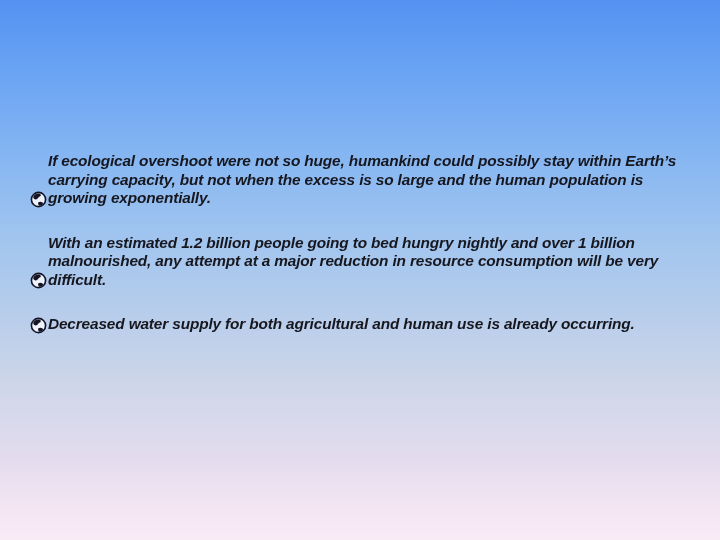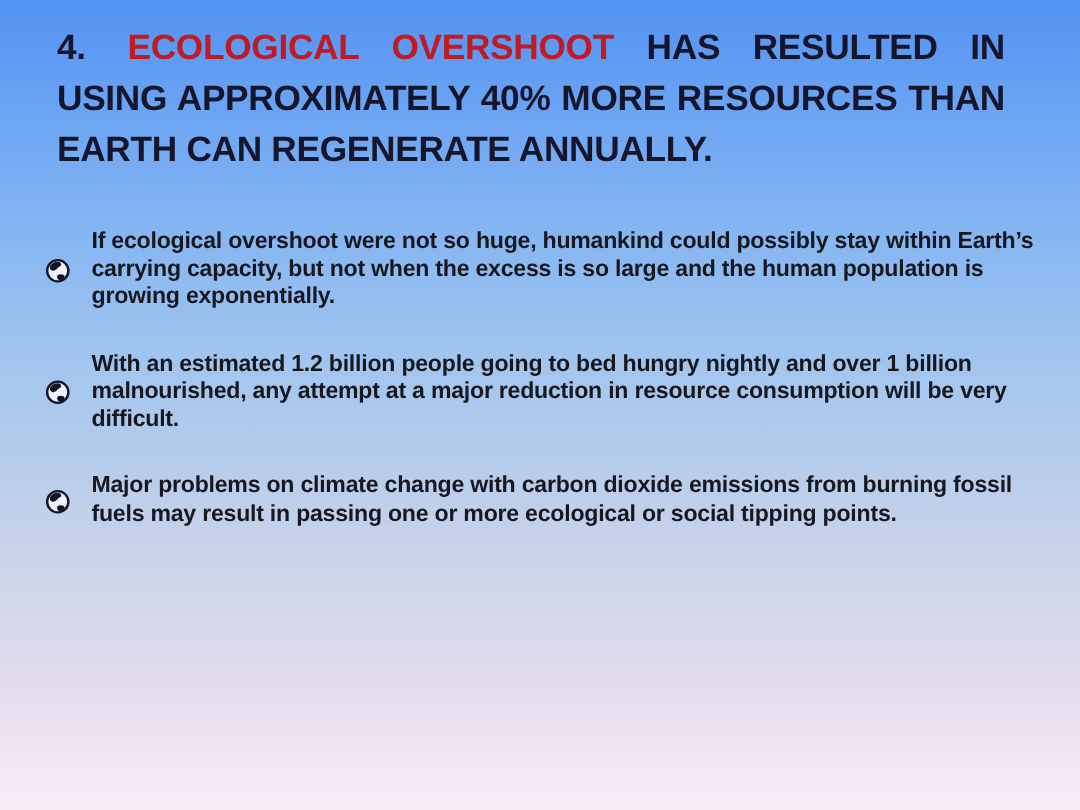--- a/index.html
+++ b/index.html
@@ -35,23 +35,24 @@
   .title .t-num { margin-right: 6px; }
   .title .t-red { color: #c01a22; }
   .bullets {
     position: absolute;
     left: 30px; top: 152px; width: 660px;
     list-style: none;
     margin: 0; padding: 0;
   }
   .bullet {
     display: flex;
-    align-items: center;
-    gap: 14px;
+    align-items: flex-end;
+    gap: 1px;
     margin-bottom: 26px;
+    font-style: italic;
   }
   .globe {
     flex: 0 0 17px;
     width: 17px; height: 17px;
     margin-top: 1px;
     display: inline-block;
   }
   .globe svg { display: block; width: 17px; height: 17px; }
   .btext {
     flex: 1 1 auto;
@@ -60,21 +61,20 @@
     font-weight: 700;
     letter-spacing: -0.15px;
     color: #17171f;
   }
 </style>
 </head>
 <body>
 
 <div class="slide">
 
-  <h1 class="title"><span class="t-num">4.</span> <span class="t-red">ECOLOGICAL OVERSHOOT</span> <span class="t-rest">HAS RESULTED IN USING APPROXIMATELY 40% MORE RESOURCES THAN EARTH CAN REGENERATE ANNUALLY.</span></h1>
 
   <ul class="bullets">
 
     <li class="bullet">
       <span class="globe">
         <svg viewBox="0 0 18 18" xmlns="http://www.w3.org/2000/svg">
           <circle cx="9" cy="9" r="7.5" fill="#eef2fb" stroke="#141426" stroke-width="1.7"></circle>
           <path d="M3.4 6 Q5.2 2.6 9.3 2.7 Q12.2 3.3 11.2 5.4 Q9.2 6.1 8.1 8 Q6.2 9.6 4.6 8.6 Q3.2 7.6 3.4 6 Z" fill="#141426"></path>
           <path d="M8.6 12.3 Q10.6 10.7 13 11.9 Q14.5 12.9 13.4 14.4 Q11.4 16.2 9.5 15.4 Q8.1 14.1 8.6 12.3 Z" fill="#141426"></path>
         </svg>
@@ -87,26 +87,26 @@
         <svg viewBox="0 0 18 18" xmlns="http://www.w3.org/2000/svg">
           <circle cx="9" cy="9" r="7.5" fill="#eef2fb" stroke="#141426" stroke-width="1.7"></circle>
           <path d="M3.4 6 Q5.2 2.6 9.3 2.7 Q12.2 3.3 11.2 5.4 Q9.2 6.1 8.1 8 Q6.2 9.6 4.6 8.6 Q3.2 7.6 3.4 6 Z" fill="#141426"></path>
           <path d="M8.6 12.3 Q10.6 10.7 13 11.9 Q14.5 12.9 13.4 14.4 Q11.4 16.2 9.5 15.4 Q8.1 14.1 8.6 12.3 Z" fill="#141426"></path>
         </svg>
       </span>
       <span class="btext">With an estimated 1.2 billion people going to bed hungry nightly and over 1 billion malnourished, any attempt at a major reduction in resource consumption will be very difficult.</span>
     </li>
 
 
-
     <li class="bullet">
       <span class="globe">
         <svg viewBox="0 0 18 18" xmlns="http://www.w3.org/2000/svg">
           <circle cx="9" cy="9" r="7.5" fill="#eef2fb" stroke="#141426" stroke-width="1.7"></circle>
           <path d="M3.4 6 Q5.2 2.6 9.3 2.7 Q12.2 3.3 11.2 5.4 Q9.2 6.1 8.1 8 Q6.2 9.6 4.6 8.6 Q3.2 7.6 3.4 6 Z" fill="#141426"></path>
           <path d="M8.6 12.3 Q10.6 10.7 13 11.9 Q14.5 12.9 13.4 14.4 Q11.4 16.2 9.5 15.4 Q8.1 14.1 8.6 12.3 Z" fill="#141426"></path>
         </svg>
       </span>
-      <span class="btext">Major problems on climate change with carbon dioxide emissions from burning fossil fuels may result in passing one or more ecological or social tipping points.</span>
+      <span class="btext">Decreased water supply for both agricultural and human use is already occurring.</span>
     </li>
+
 
   </ul>
 </div>
 
 </body></html>

